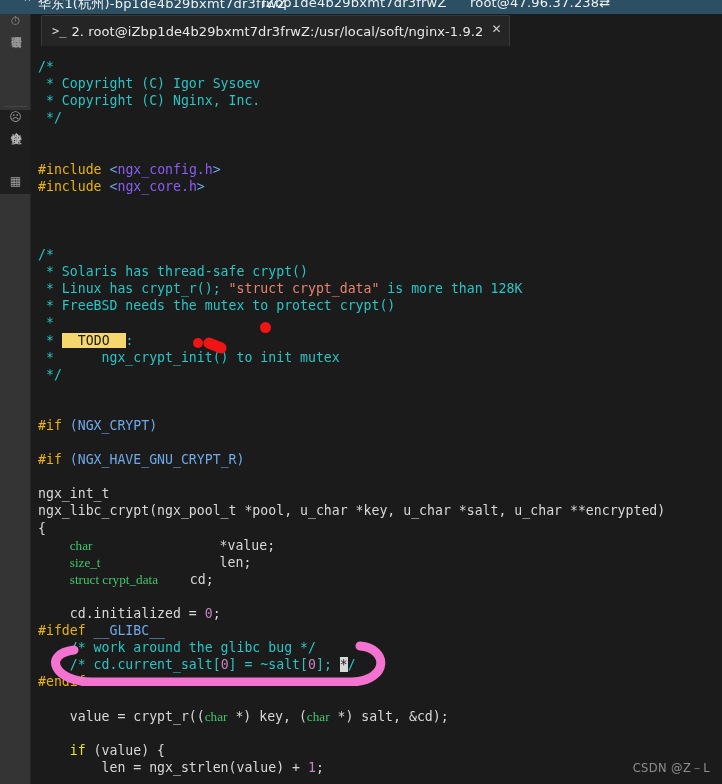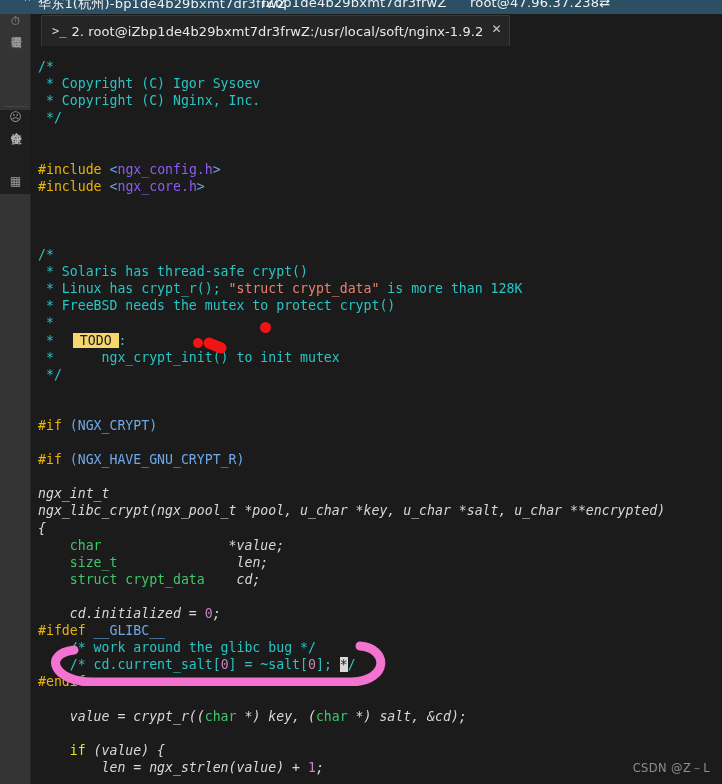--- a/index.html
+++ b/index.html
@@ -118,29 +118,28 @@
     line-height: 17.1px;
     white-space: pre;
     color: #d4d4d4;
     letter-spacing: 0px;
   }
   .c-cmt   { color: #29c5c5; }
   .c-str   { color: #e8836f; }
   .c-pre   { color: #eab308; }
   .c-inc   { color: #6fa8e8; }
   .c-hdr   { color: #8b5cf6; }
-  .c-type  { color: #3fc76a; }
-  .c-plain { color: #d8d8d8; font-style: italic; }
+  .c-type  { color: #3fc76a; font-family: Liberation Serif, serif; }
+  .c-plain { color: #d8d8d8; }
   .c-num   { color: #c586c0; }
   .c-kw    { color: #e5e510; margin-top: 16px; }
   .todo {
     background: #f5d76e;
     color: #1b1b1b;
-    padding: 0 7px;
-    margin-left: 11px;
+    padding: 0 16px;
   }
   .cursor {
     background: #d8d8d8;
     color: #1b1b1b;
   }
 
   
   .anno { position: absolute; pointer-events: none; }
   #dot1 { left: 193px; top: 338px; width: 10px; height: 10px;
           background:#f01414; border-radius: 50%; }

